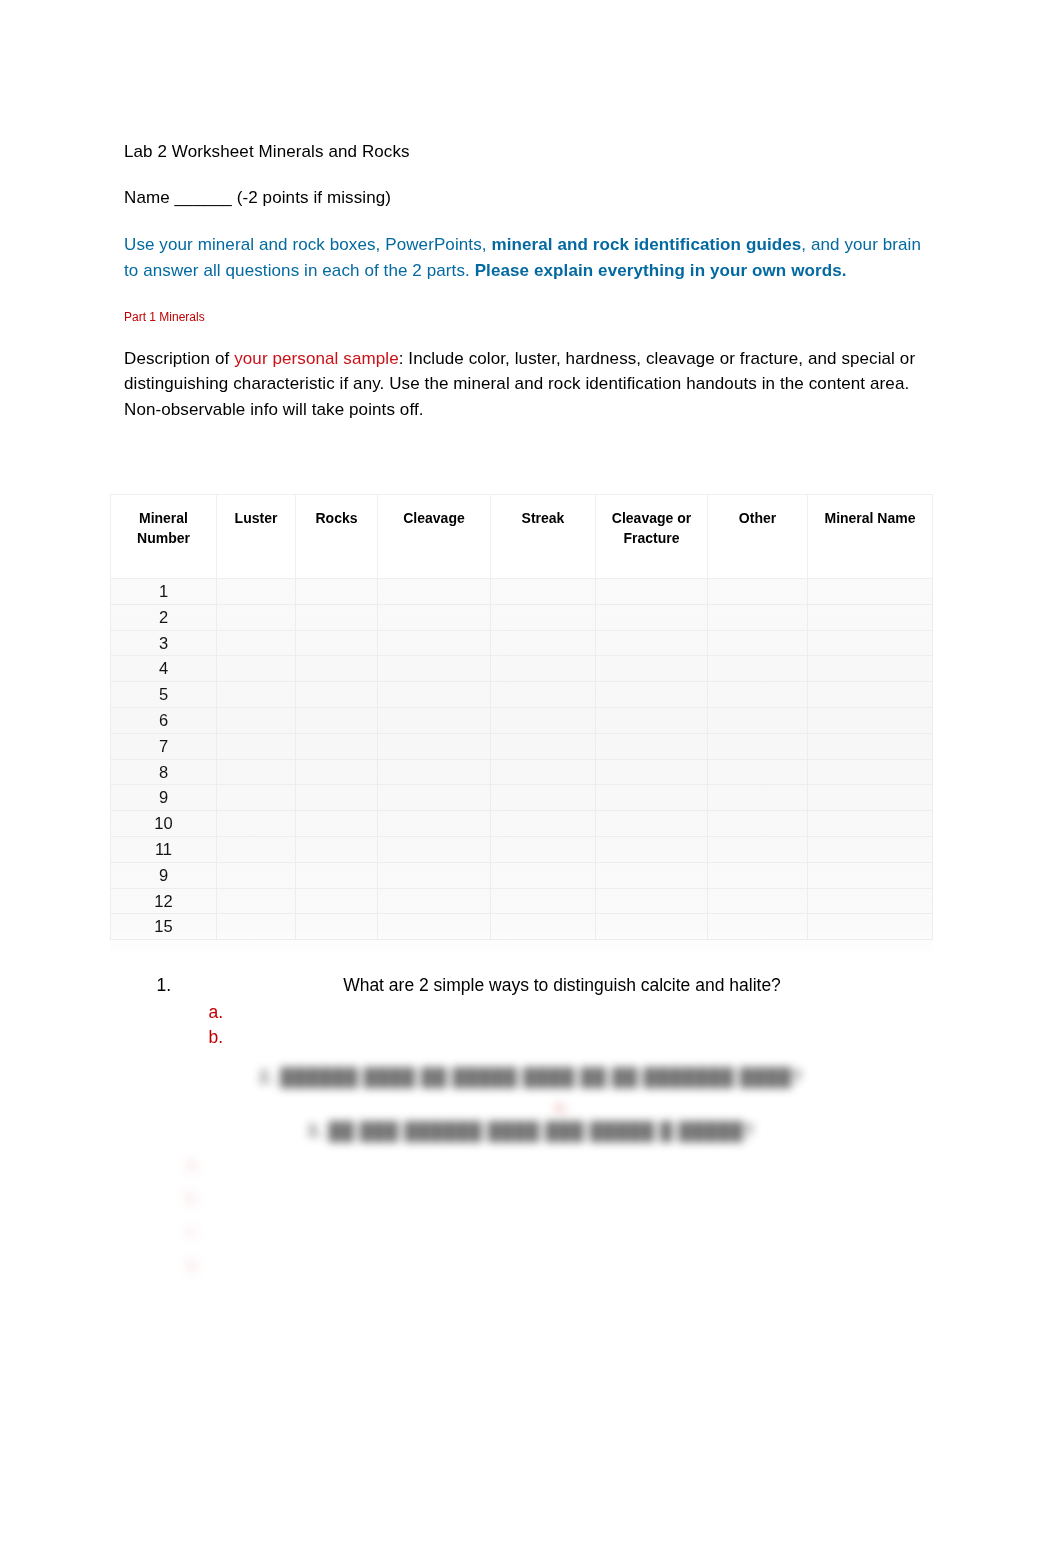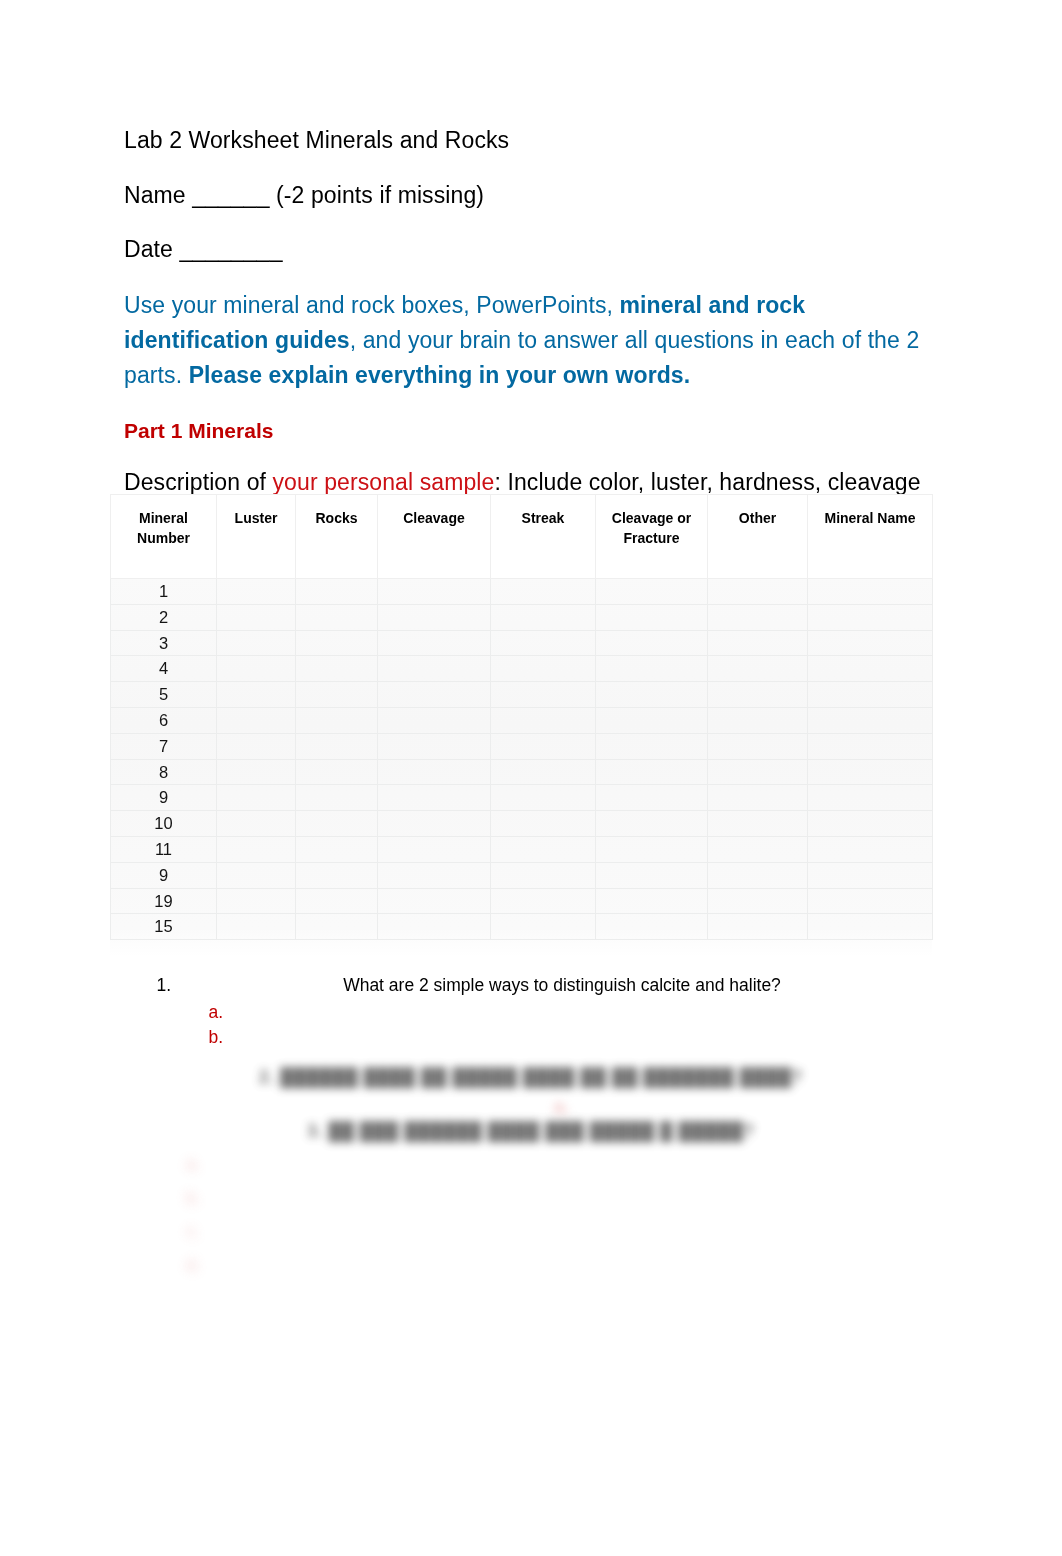--- a/index.html
+++ b/index.html
@@ -28,38 +28,38 @@
 
   .content {
     position: absolute;
     left: 124px;
     top: 124px;
     width: 814px;
   }
 
   
   .para {
-    font-size: 23px;
+    font-size: 17px;
     line-height: 1.42;
-    margin: 0 0 22px 0;
+    margin: 16px 0 22px 0;
     color: #000000;
     letter-spacing: 0.1px;
   }
   .red-bright{ color: #CC1015; }
   .bold      { font-weight: bold; }
 
   .para.alert {
     color: #0369a1;
     margin-bottom: 26px;
     line-height: 1.52;
   }
 
   .heading-part {
-    font-size: 21px;
-    font-weight: bold;
+    font-size: 12px;
+    font-weight: normal;
     color: #C00000;
     margin: 0 0 22px 0;
   }
 
   .para.desc {
     line-height: 1.5;
     margin-bottom: 18px;
   }
 
   
@@ -186,21 +186,20 @@
 <body>
 
 <div class="page">
 
   <div class="content">
 
     <p class="para">Lab 2 Worksheet Minerals and Rocks</p>
 
     <p class="para">Name ______ (-2 points if missing)</p>
 
-    <p class="para">Date ________</p>
 
     <p class="para alert"><span>Use your mineral and rock boxes, PowerPoints, </span><span class="bold">mineral and rock identification guides</span><span>, and your brain to answer all questions in each of the 2 parts. </span><span class="bold">Please explain everything in your own words.</span></p>
 
     <p class="heading-part">Part 1 Minerals</p>
 
     <p class="para desc"><span>Description of </span><span class="red-bright">your personal sample</span><span>: Include color, luster, hardness, cleavage or fracture, and special or distinguishing characteristic if any. Use the mineral and rock identification handouts in the content area. Non-observable info will take points off.</span></p>
 
   </div>
 
   <div class="table-wrap">
@@ -342,21 +341,21 @@
             <td class="numcell">9</td>
             <td></td>
             <td></td>
             <td></td>
             <td></td>
             <td></td>
             <td></td>
             <td></td>
           </tr>
           <tr>
-            <td class="numcell">19</td>
+            <td class="numcell">12</td>
             <td></td>
             <td></td>
             <td></td>
             <td></td>
             <td></td>
             <td></td>
             <td></td>
           </tr>
           <tr>
             <td class="numcell">15</td>

